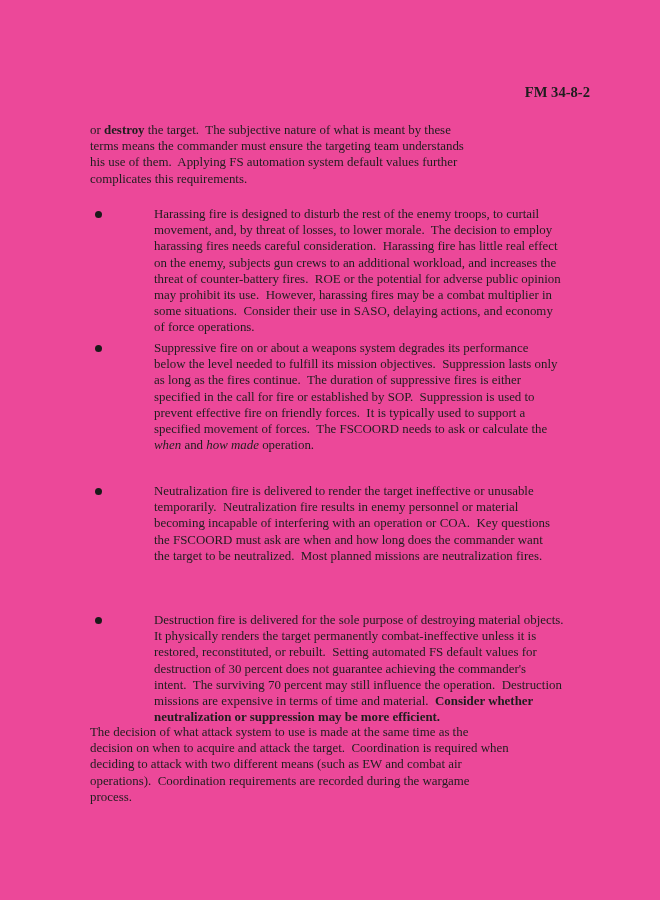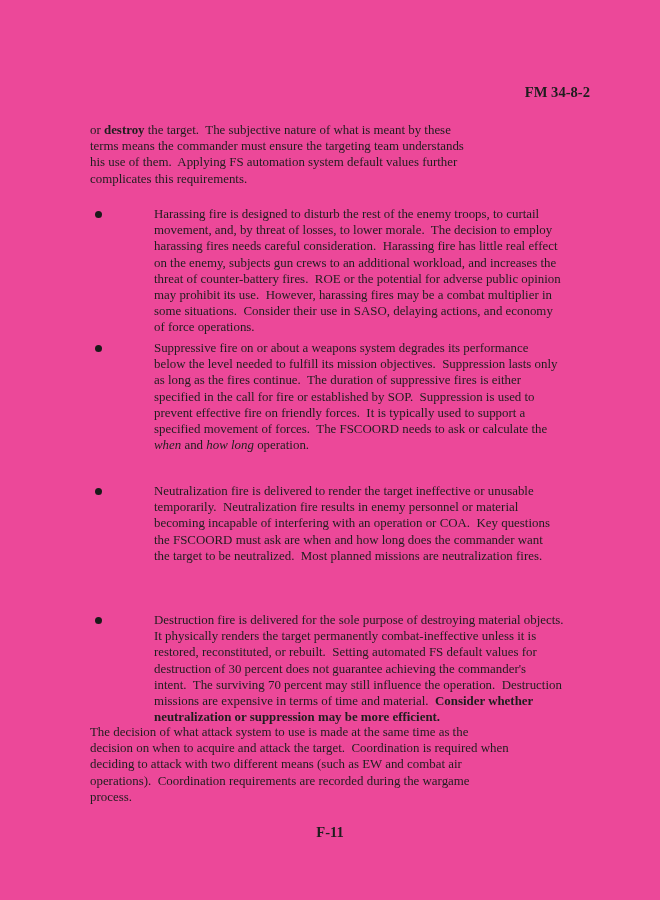--- a/index.html
+++ b/index.html
@@ -71,21 +71,21 @@
   </div>
 
   <div class="bullet" style="top:340px">
     <span class="dot"></span>
     <p class="btext"><span>Suppressive fire on or about a weapons system degrades its performance
 below the level needed to fulfill its mission objectives.  Suppression lasts only
 as long as the fires continue.  The duration of suppressive fires is either
 specified in the call for fire or established by SOP.  Suppression is used to
 prevent effective fire on friendly forces.  It is typically used to support a
 specified movement of forces.  The FSCOORD needs to ask or calculate the
-</span><i>when</i><span> and </span><i>how long</i><span> operation.</span></p>
+</span><i>when</i><span> and </span><i>how made</i><span> operation.</span></p>
   </div>
 
   <div class="bullet" style="top:483px">
     <span class="dot"></span>
     <p class="btext"><span>Neutralization fire is delivered to render the target ineffective or unusable
 temporarily.  Neutralization fire results in enemy personnel or material
 becoming incapable of interfering with an operation or COA.  Key questions
 the FSCOORD must ask are when and how long does the commander want
 the target to be neutralized.  Most planned missions are neutralization fires.</span></p>
   </div>
@@ -100,15 +100,14 @@
 missions are expensive in terms of time and material.  </span><b>Consider whether
 neutralization or suppression may be more efficient.</b></p>
   </div>
 
   <p class="para" style="top:724px"><span>The decision of what attack system to use is made at the same time as the
 decision on when to acquire and attack the target.  Coordination is required when
 deciding to attack with two different means (such as EW and combat air
 operations).  Coordination requirements are recorded during the wargame
 process.</span></p>
 
-  <div class="pageno">F-11</div>
 
 </div>
 
 </body></html>

